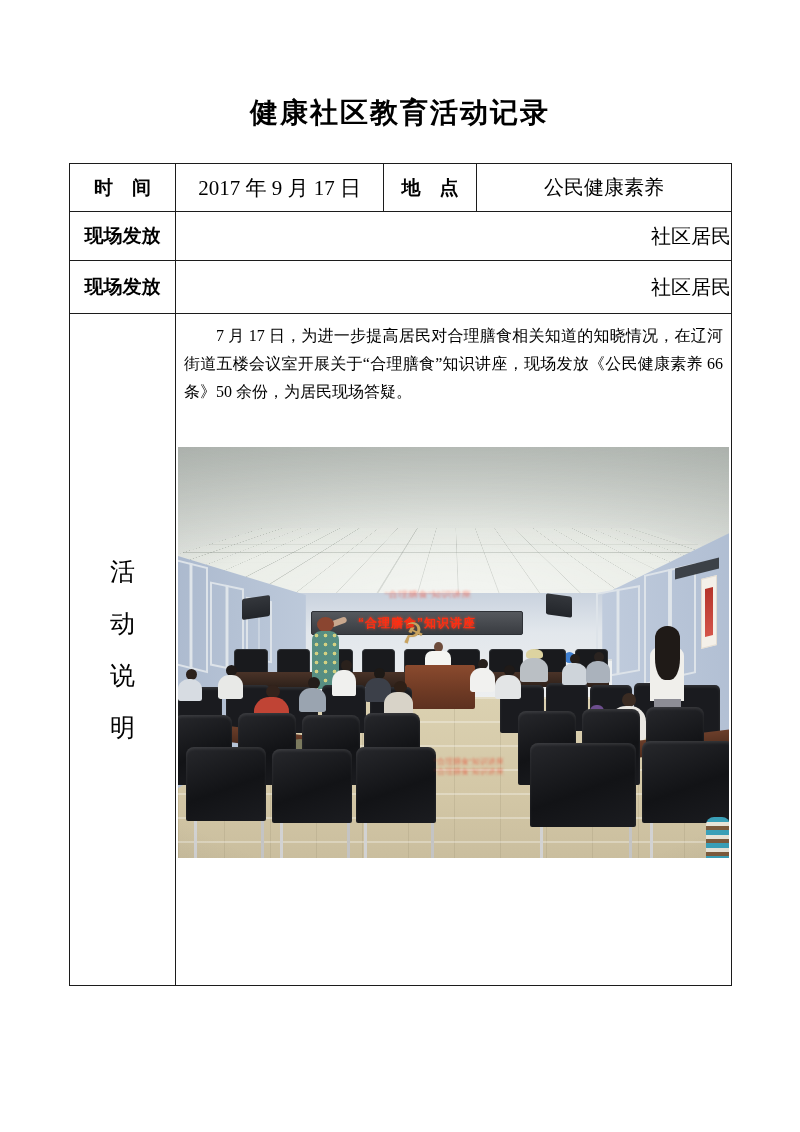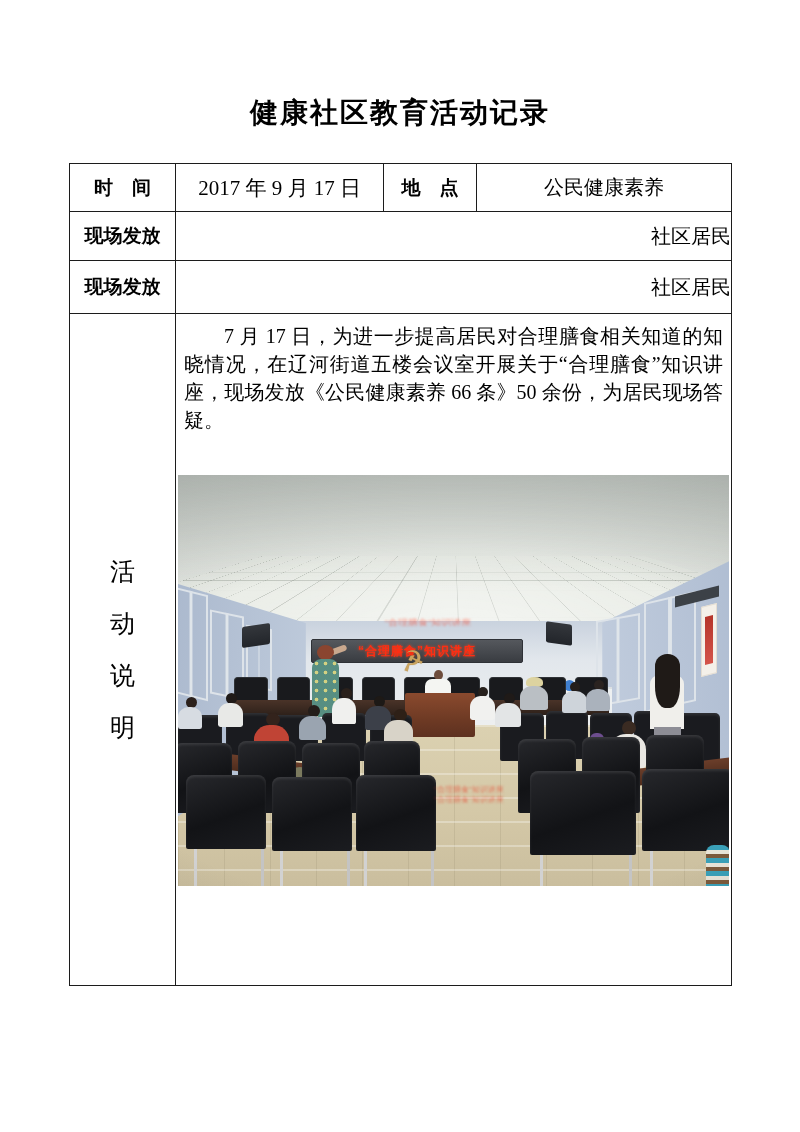--- a/index.html
+++ b/index.html
@@ -9,21 +9,21 @@
         font-size:28px;font-weight:bold;letter-spacing:2px;}
   table.doc{position:absolute;left:69px;top:163px;width:662px;border-collapse:collapse;table-layout:fixed;}
   table.doc td{border:1.5px solid #1c1c1c;padding:0;vertical-align:middle;overflow:hidden;}
   .lbl{font-weight:bold;font-size:19px;text-align:center;}
   .val-serif{font-family:"Liberation Serif",serif;font-size:21px;text-align:center;}
   .val-left{font-size:20px;text-align:right;padding-left:9px;}
   .val-center{font-size:20px;text-align:center;font-weight:normal;}
   .note-cell{vertical-align:top !important;}
   .vlabel{display:flex;flex-direction:column;justify-content:center;align-items:center;
         height:100%;gap:19px;font-size:25px;font-weight:normal;}
-  .desc{font-family:"Liberation Serif",serif;font-size:20px;line-height:28px;
+  .desc{font-family:"Liberation Serif",serif;font-size:16px;line-height:28px;
         text-indent:2em;text-align:justify;margin:8px 8px 0 8px;}
   
   .photo{position:relative;width:551px;height:411px;margin:41px auto 0 auto;overflow:hidden;background:#e8ebe6;}
   .ab{position:absolute;}
   .ceil-wrap{left:0;top:0;width:551px;height:150px;overflow:hidden;}
   .ceil{position:absolute;left:-140px;top:-160px;width:831px;height:310px;background-color:#ebeee8;
         background-image:
           repeating-linear-gradient(to right, rgba(100,110,100,.28) 0 1.5px, transparent 1.5px 42px),
           repeating-linear-gradient(to bottom, rgba(100,110,100,.28) 0 1.5px, transparent 1.5px 42px);
         transform:perspective(230px) rotateX(61deg);transform-origin:50% 100%;}

